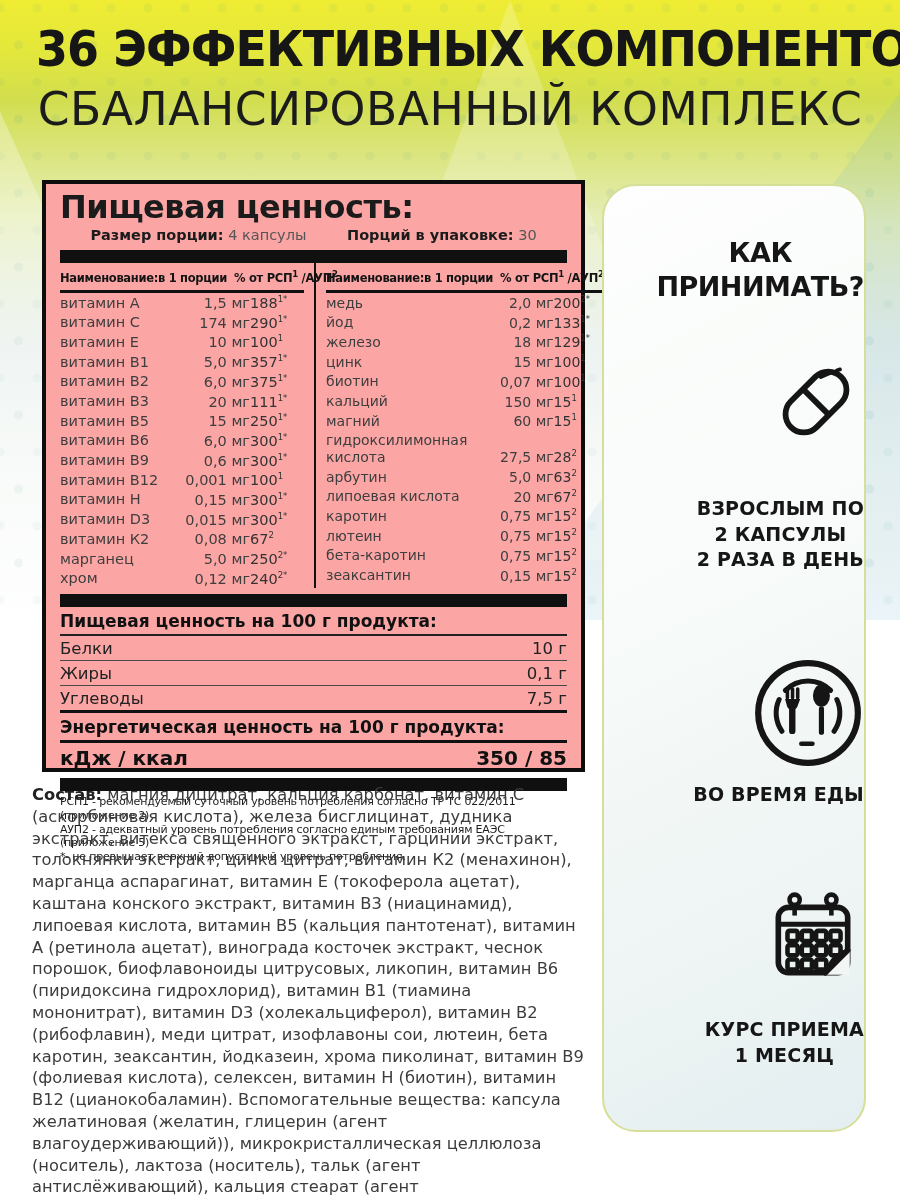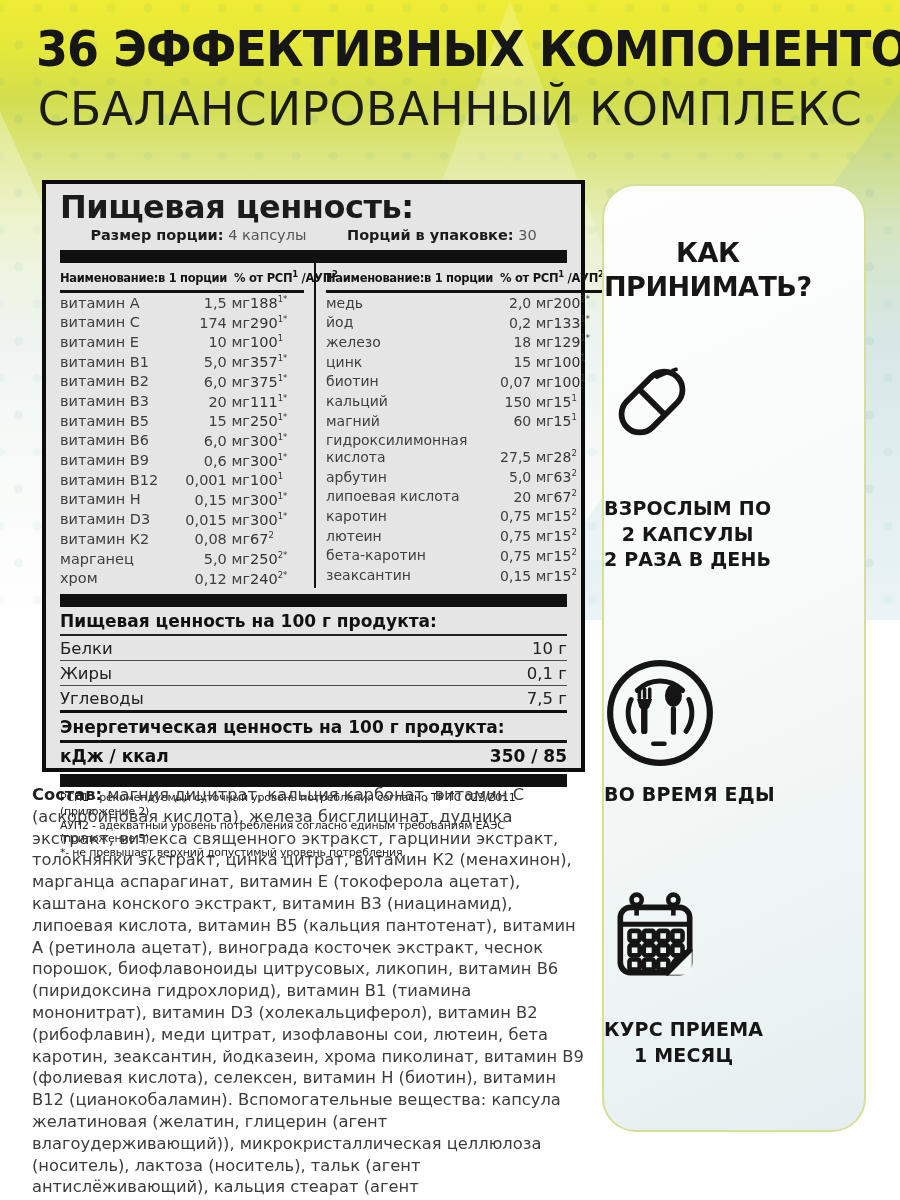--- a/index.html
+++ b/index.html
@@ -18,21 +18,21 @@
   .facet2{position:absolute;right:0;top:0;width:430px;height:620px;background:rgba(110,180,205,0.14);clip-path:polygon(100% 15%,100% 100%,10% 100%);}
   .facet3{position:absolute;left:300px;top:0;width:420px;height:560px;background:rgba(255,255,255,0.22);clip-path:polygon(50% 0,100% 100%,0 100%);}
 
   
   .headline{position:absolute;left:0;top:18px;width:900px;text-align:center;color:#161616;}
   .h1{font-size:50px;font-weight:bold;letter-spacing:-1px;transform:scaleX(0.92);transform-origin:center;line-height:62px;white-space:nowrap;}
   .h2{font-size:47px;font-weight:normal;letter-spacing:0.5px;transform:scaleX(0.97);transform-origin:center;line-height:58px;white-space:nowrap;color:#1b1b1b;}
 
   
   .nutri{position:absolute;left:42px;top:180px;width:543px;height:592px;box-sizing:border-box;
-    border:4px solid #0d0d0d;background:#e5e5e5;padding:0 14px;}
+    border:4px solid #0d0d0d;background:#fca5a5;padding:0 14px;}
   .nb-title{font-size:32px;font-weight:bold;color:#1b1b1b;letter-spacing:-0.5px;line-height:36px;margin-top:5px;}
   .nb-serving{font-size:14.5px;line-height:18px;color:#555;margin-top:1px;text-align:center;}
   .nb-serving .lbl{font-weight:bold;color:#1b1b1b;}
   .nb-serving .lbl2{margin-left:36px;}
   .nb-bar{height:13px;background:#101010;margin-top:6px;}
   .nb-cols{display:flex;margin-top:0;}
   .nb-col{width:244px;}
   .nb-col.right{flex:1;border-left:2px solid #111;margin-left:10px;padding-left:10px;width:auto;}
   .colhead{display:flex;align-items:baseline;font-weight:bold;font-size:11.5px;letter-spacing:-0.3px;color:#141414;
     padding:8px 0 5px;border-bottom:3px solid #111;white-space:nowrap;}
@@ -44,32 +44,32 @@
   .vrow .va{width:68px;text-align:right;white-space:nowrap;}
   .vrow .vp{width:54px;text-align:left;white-space:nowrap;color:#333;}
   .nb-col.right .vrow{font-size:14px;}
   .nb-col.right .vrow .va{width:62px;}
   .nb-col.right .vrow .vp{width:50px;}
 
   .p100-head{font-size:17px;font-weight:bold;color:#111;padding:4px 0 3px;border-bottom:2px solid #222;}
   .p100-row{display:flex;justify-content:space-between;font-size:16.5px;color:#222;padding:2.5px 0;border-bottom:1.5px solid #4a4a4a;}
   .p100-row:last-of-type{border-bottom:3px solid #111;}
   .energy-head{font-size:17px;font-weight:bold;color:#111;padding:4px 0 3px;border-bottom:3px solid #111;}
-  .energy-row{display:flex;justify-content:space-between;font-size:17px;font-weight:bold;color:#111;padding:3px 0 2px;}
+  .energy-row{display:flex;justify-content:space-between;font-size:20px;font-weight:bold;color:#111;padding:3px 0 2px;}
   .nb-notes{font-size:11px;line-height:13.6px;color:#1c1c1c;margin-top:4px;letter-spacing:-0.2px;}
 
   
   .composition{position:absolute;left:32px;top:784px;width:558px;font-size:16.3px;line-height:21.8px;color:#3c3c3c;margin:0;}
   .composition .lbl{font-weight:bold;color:#222;}
 
   
   .howto{position:absolute;left:602px;top:184px;width:264px;height:948px;box-sizing:border-box;
     border:2.5px solid #d6df97;border-radius:34px;
     background:linear-gradient(155deg,#fdfefd 0%,#f8fbf9 40%,#edf4f3 78%,#e4eef1 100%);
-    display:flex;flex-direction:column;align-items:flex-start;text-align:center;color:#161616;}
+    display:flex;flex-direction:column;align-items:flex-end;text-align:center;color:#161616;}
   .howto-title{margin-top:50px;font-size:27px;font-weight:bold;line-height:34px;white-space:pre-line;letter-spacing:-0.5px;}
   .howto-label{font-size:19px;font-weight:bold;line-height:25.5px;white-space:pre-line;letter-spacing:0.2px;}
   .ico{display:block;}
   .ico-pill{margin-top:50px;}
   .lab1{margin-top:46px;}
   .ico-meal{margin-top:84px;}
   .lab2{margin-top:13px;}
   .ico-cal{margin-top:80px;}
   .lab3{margin-top:28px;}
 </style>

